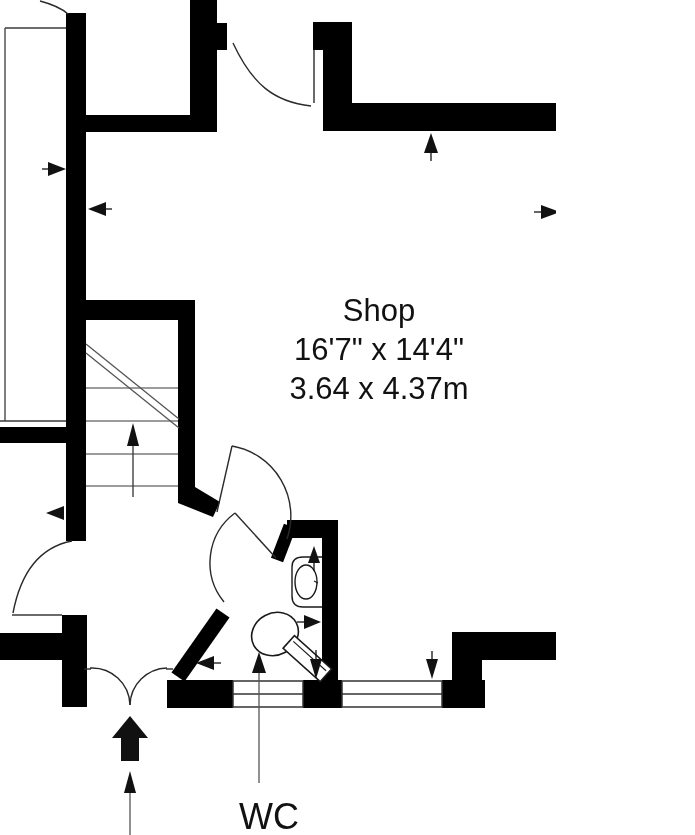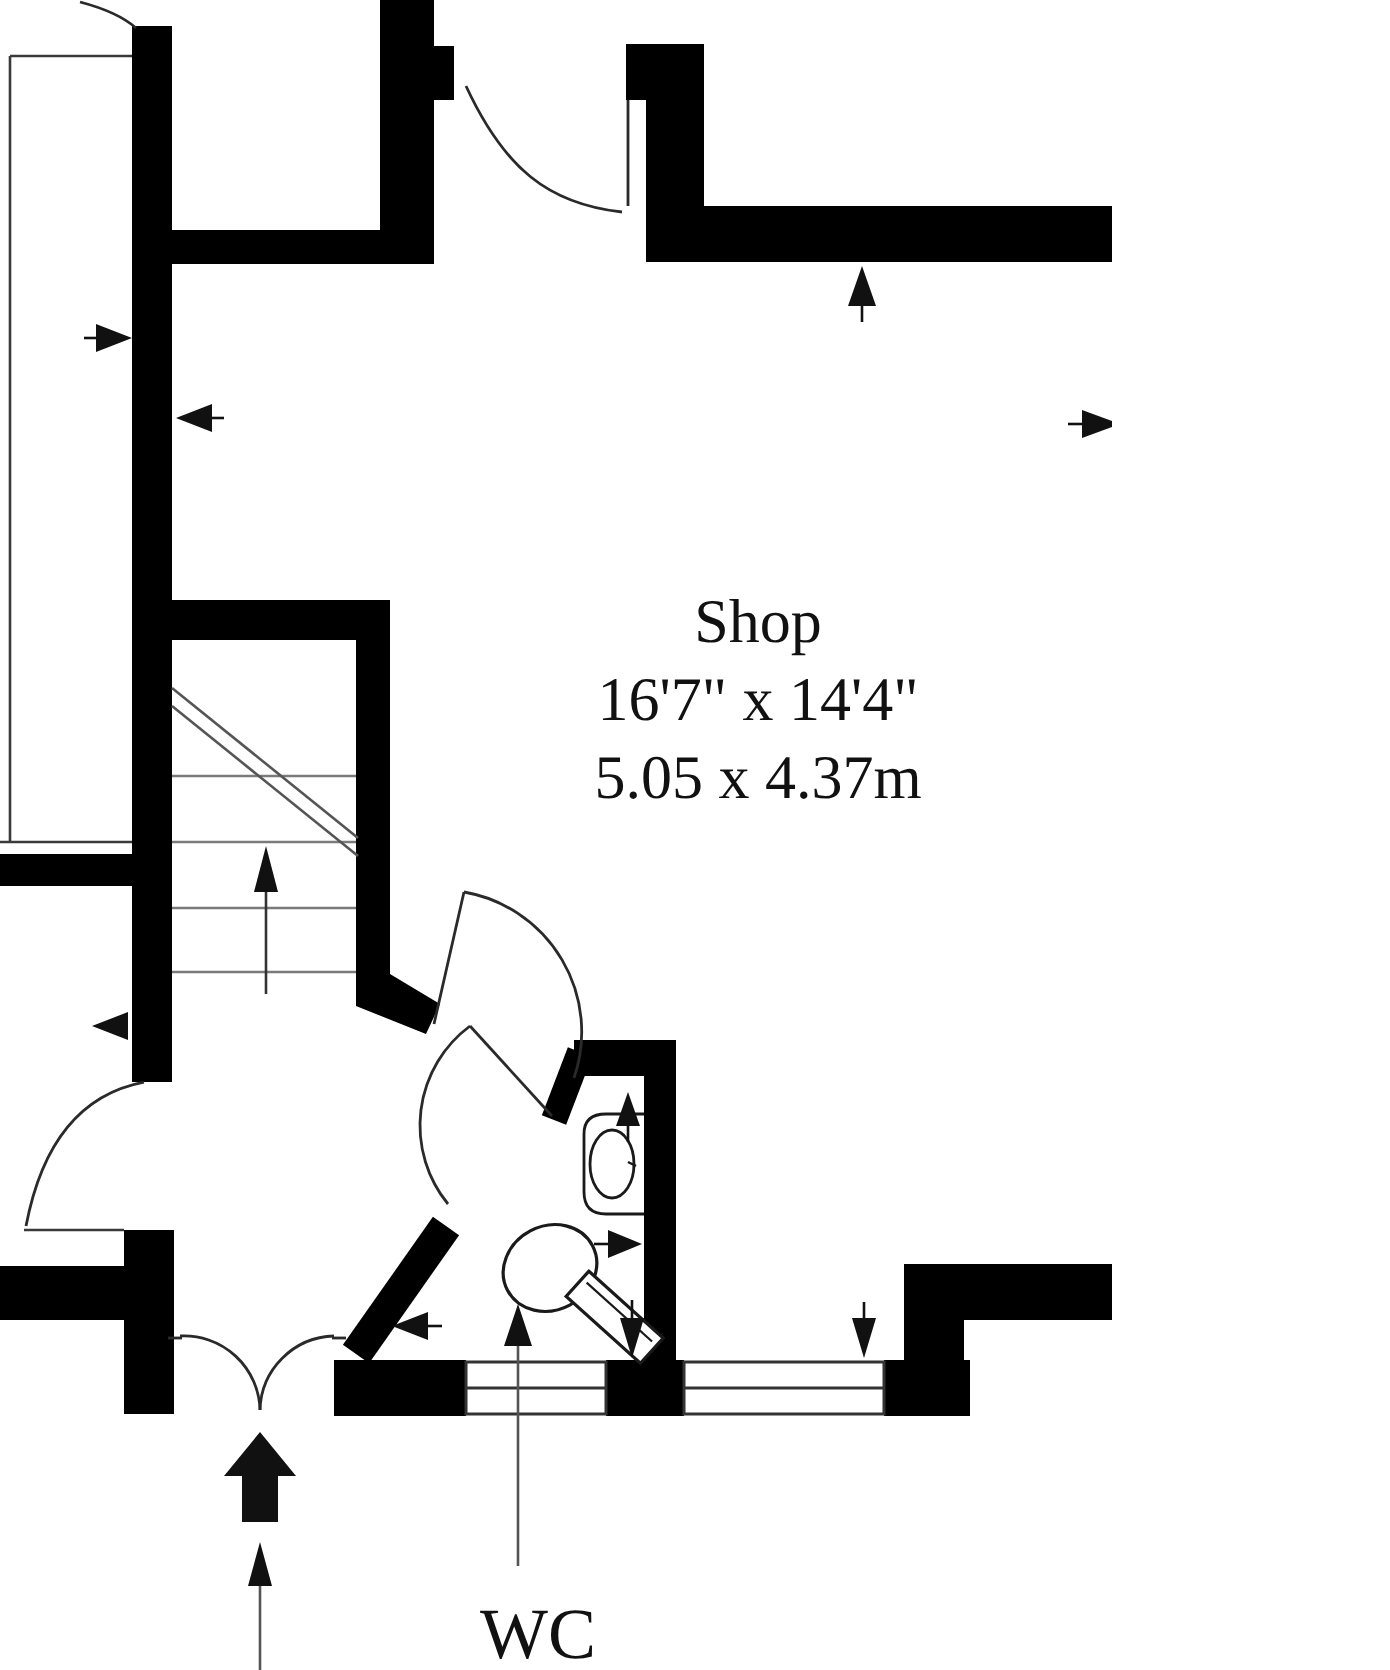--- a/index.html
+++ b/index.html
@@ -1,17 +1,17 @@
 <!DOCTYPE html>
 <html><head>
 <meta charset="utf-8">
 <style>
   html,body{margin:0;padding:0;background:#fff;}
   #stage{position:relative;width:556px;height:835px;background:#ffffff;overflow:hidden;
-         font-family:Liberation Serif, serif;}
+         font-family:Liberation Sans, sans-serif;}
   #plan-svg{position:absolute;left:0;top:0;}
   .label{position:absolute;color:#111;text-align:center;}
   #room-label{left:229px;top:291px;width:300px;font-size:31px;line-height:39px;}
   #wc-label{left:194px;top:796px;width:150px;font-size:36px;}
 </style>
 </head>
 <body>
 
 <div id="stage">
 
@@ -172,17 +172,17 @@
     </g>
     <g>
       <line x1="130" y1="792" x2="130" y2="835" stroke="#555" stroke-width="1.3"></line>
       <polygon points="130,771 124,793 136,793" fill="#111"></polygon>
     </g>
   </svg>
 
   <div class="label" id="room-label">
     <div>Shop</div>
     <div>16'7" x 14'4"</div>
-    <div>5.05 x 4.37m</div>
+    <div>3.64 x 4.37m</div>
   </div>
   <div class="label" id="wc-label">WC</div>
 
 </div>
 
 </body></html>

